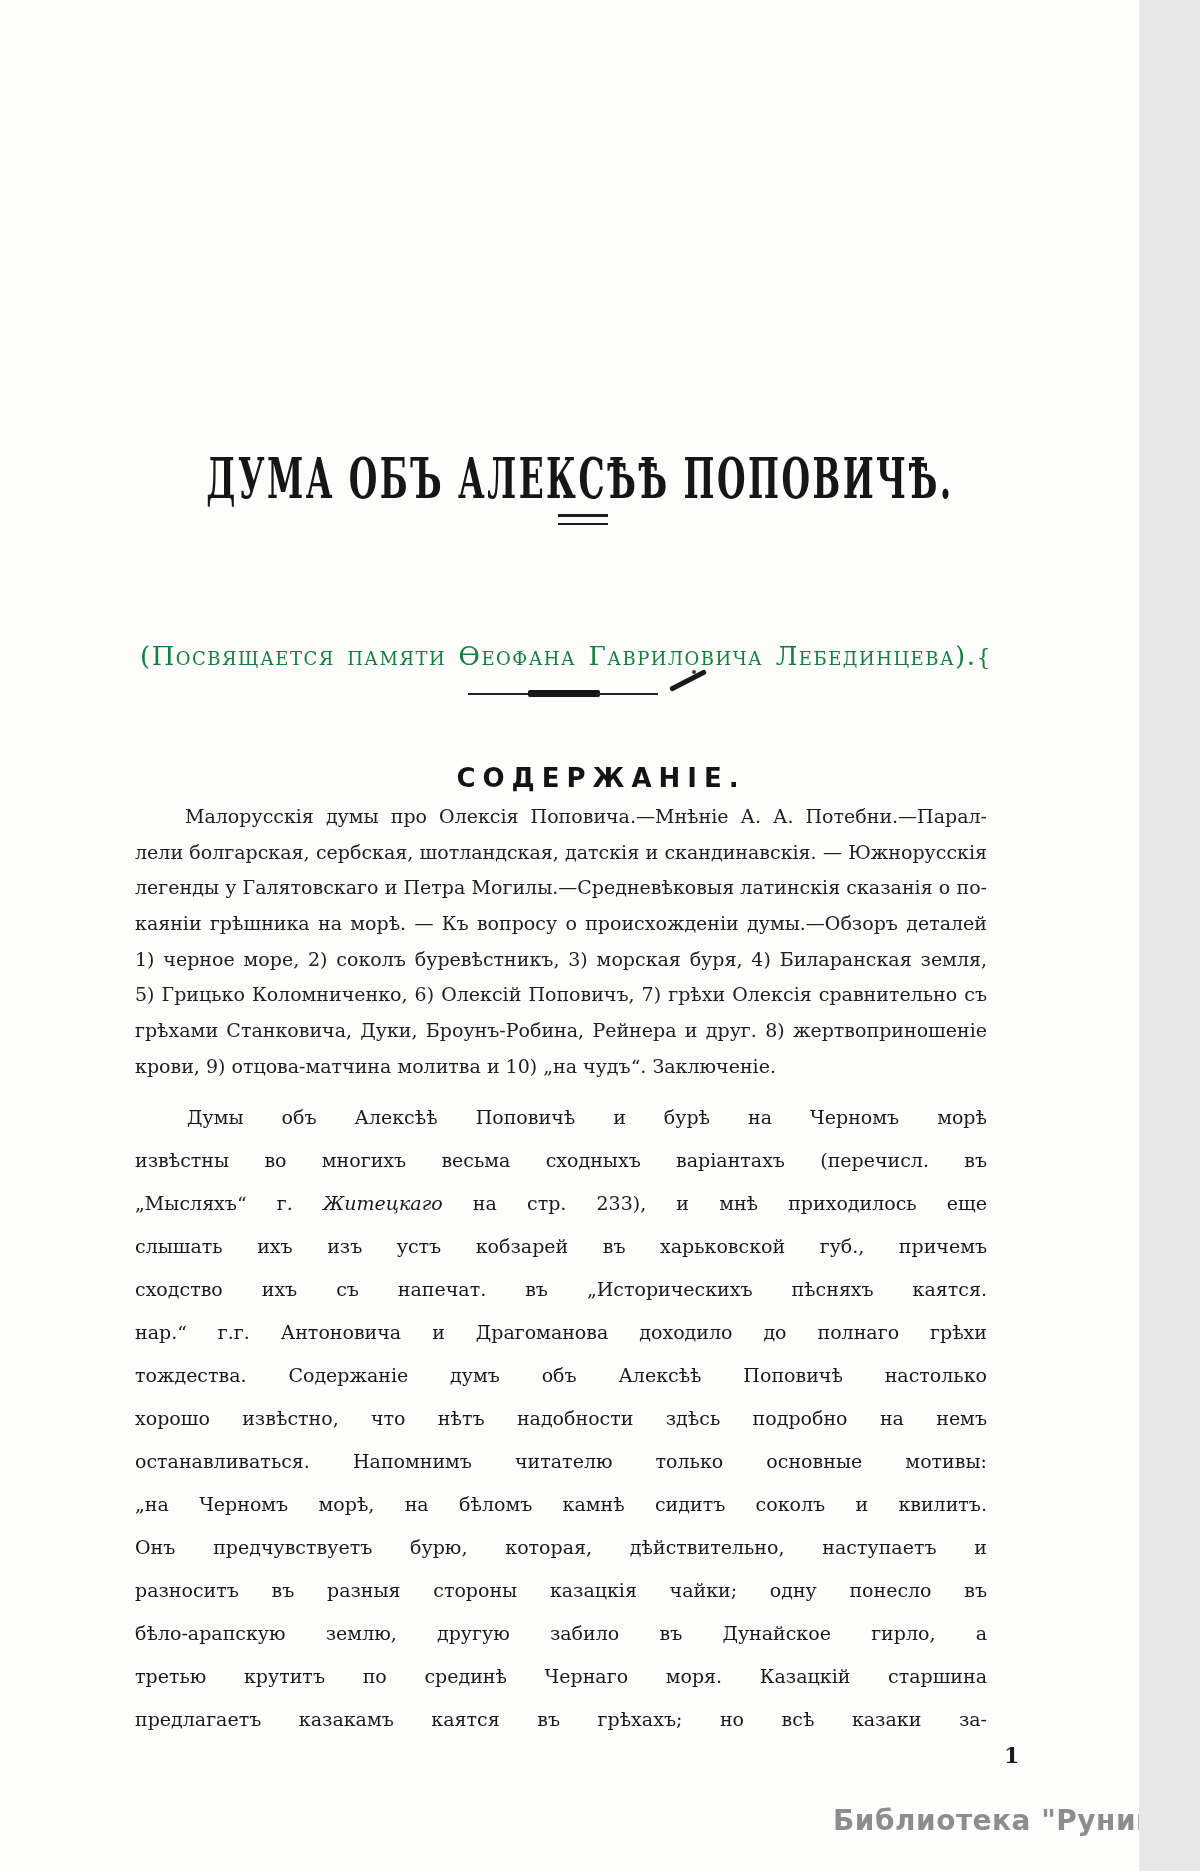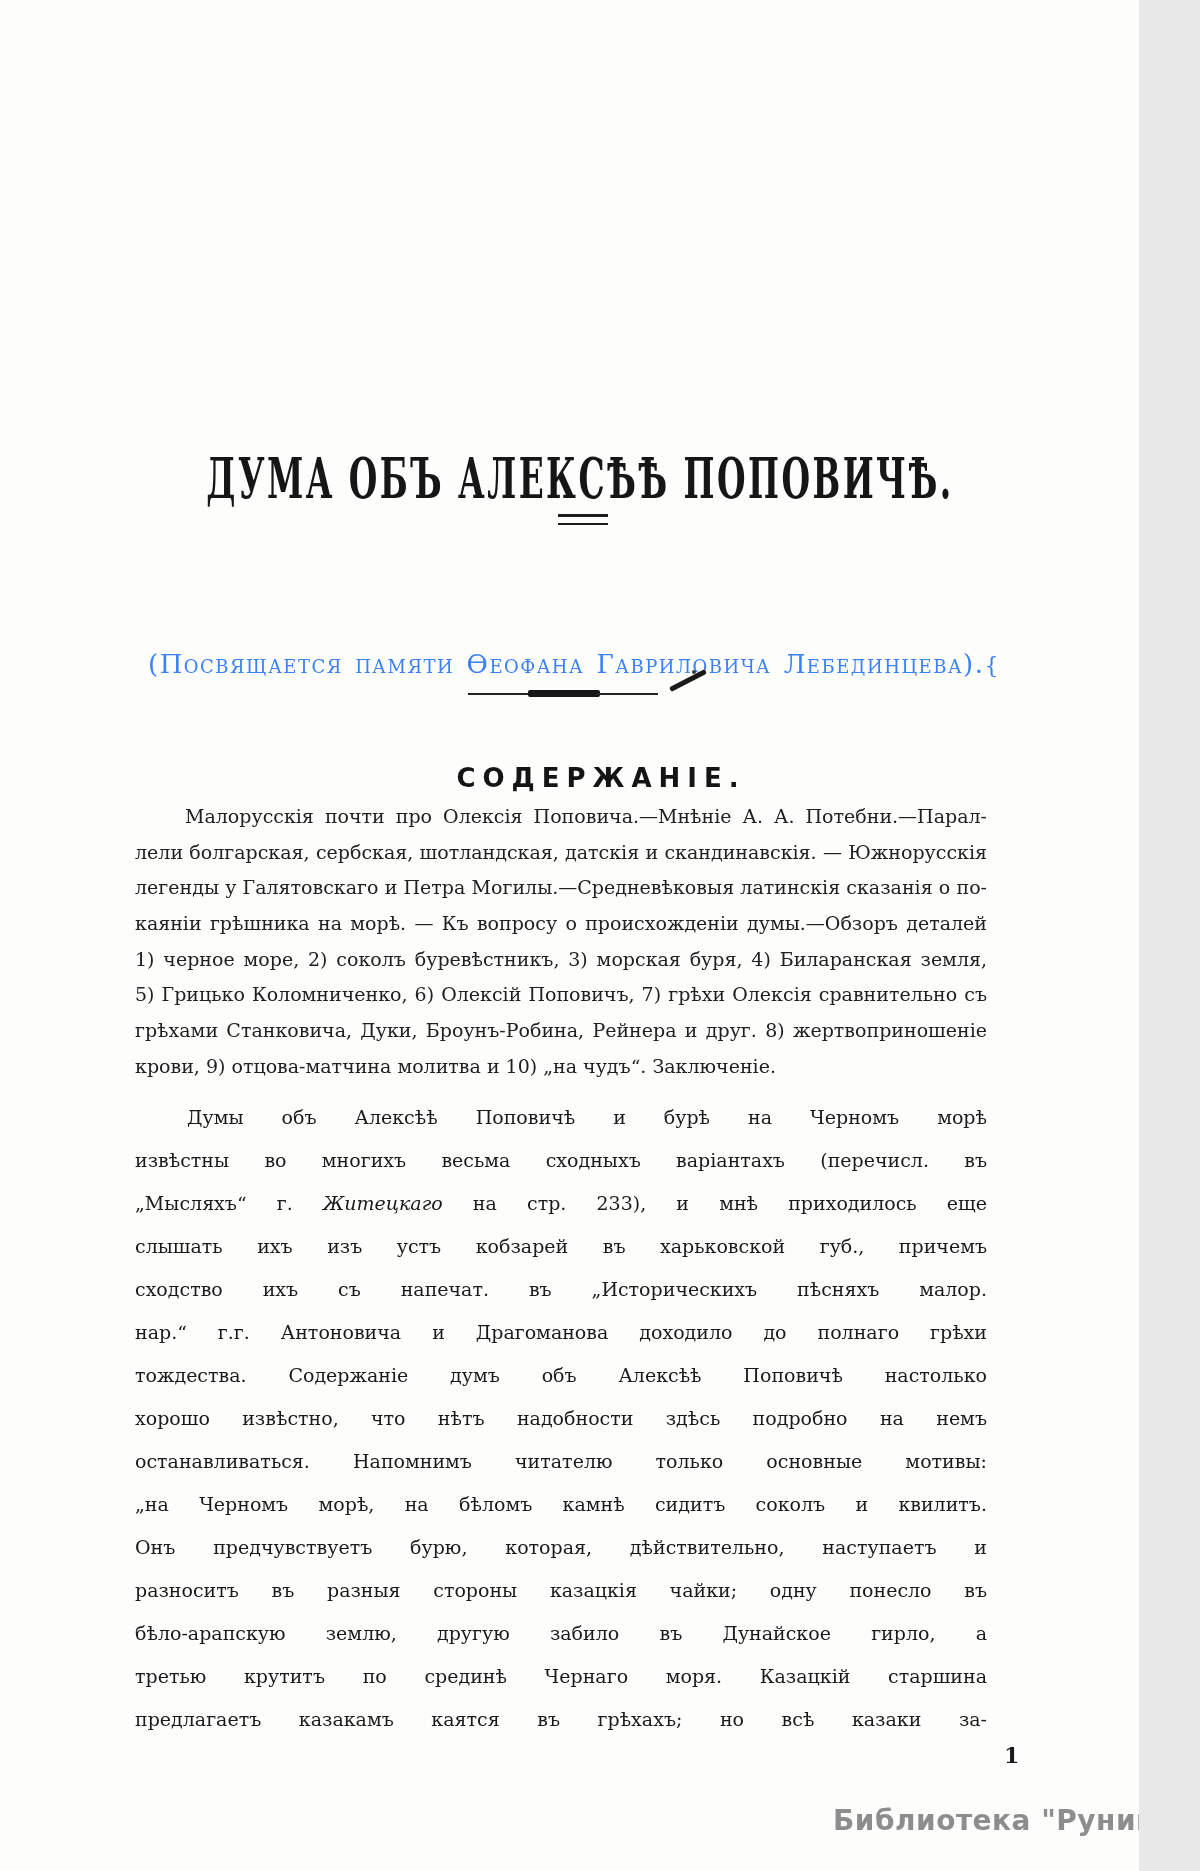--- a/index.html
+++ b/index.html
@@ -19,25 +19,25 @@
     color:#161616;
   }
   
   .rule-double {
     position:absolute; top:514px; left:583px; transform:translateX(-50%);
     width:50px; height:6px;
     border-top:3px solid #1c1c1c; border-bottom:2px solid #1c1c1c;
   }
   
   .dedication {
-    position:absolute; top:636px; left:135px; width:852px; margin:13px;
+    position:absolute; top:636px; left:135px; width:852px; margin:5px;
     font-size:26px; letter-spacing:1.5px;
     font-variant:small-caps;
     text-align:justify; text-align-last:justify; -moz-text-align-last:justify;
-    color:#3b82f6;
+    color:#15803d;
   }
   .dedication .stray { font-variant:normal; font-size:22px; }
   
   .rule-tapered { position:absolute; top:684px; left:468px; width:250px; height:20px; }
   .rule-tapered .seg1 { position:absolute; left:0;   top:9px; width:66px; height:2px; background:#242424; }
   .rule-tapered .seg2 { position:absolute; left:60px; top:6px; width:72px; height:7px; background:#171717; border-radius:2px; }
   .rule-tapered .seg3 { position:absolute; left:128px;top:9px; width:62px; height:2px; background:#242424; }
   .rule-tapered .slash { position:absolute; left:200px; top:-6px; width:40px; height:5px; background:#1a1a1a; transform:rotate(-27deg); border-radius:2px; }
   .rule-tapered .slash-dot { position:absolute; left:224px; top:-14px; width:4px; height:4px; background:#3a3a3a; border-radius:50%; }
   
@@ -98,36 +98,36 @@
     <span class="seg1"></span>
     <span class="seg2"></span>
     <span class="seg3"></span>
     <span class="slash"></span>
     <span class="slash-dot"></span>
   </div>
 
   <h2 class="contents-heading">СОДЕРЖАНІЕ.</h2>
 
   <div class="summary">
-    <div class="line indent">Малорусскія почти про Олексія Поповича.—Мнѣніе А. А. Потебни.—Парал-</div>
+    <div class="line indent">Малорусскія думы про Олексія Поповича.—Мнѣніе А. А. Потебни.—Парал-</div>
     <div class="line">лели болгарская, сербская, шотландская, датскія и скандинавскія. — Южнорусскія</div>
     <div class="line">легенды у Галятовскаго и Петра Могилы.—Средневѣковыя латинскія сказанія о по-</div>
     <div class="line">каяніи грѣшника на морѣ. — Къ вопросу о происхожденіи думы.—Обзоръ деталей</div>
     <div class="line">1) черное море, 2) соколъ буревѣстникъ, 3) морская буря, 4) Биларанская земля,</div>
     <div class="line">5) Грицько Коломниченко, 6) Олексій Поповичъ, 7) грѣхи Олексія сравнительно съ</div>
     <div class="line">грѣхами Станковича, Дуки, Броунъ-Робина, Рейнера и друг. 8) жертвоприношеніе</div>
     <div class="line last">крови, 9) отцова-матчина молитва и 10) „на чудъ“. Заключеніе.</div>
   </div>
 
   <div class="bodytext">
     <div class="line indent">Думы объ Алексѣѣ Поповичѣ и бурѣ на Черномъ морѣ</div>
     <div class="line">извѣстны во многихъ весьма сходныхъ варіантахъ (перечисл. въ</div>
     <div class="line"><span>„Мысляхъ“ г. </span><span class="it">Житецкаго</span><span> на стр. 233), и мнѣ приходилось еще</span></div>
     <div class="line">слышать ихъ изъ устъ кобзарей въ харьковской губ., причемъ</div>
-    <div class="line">сходство ихъ съ напечат. въ „Историческихъ пѣсняхъ малор.</div>
+    <div class="line">сходство ихъ съ напечат. въ „Историческихъ пѣсняхъ каятся.</div>
     <div class="line">нар.“ г.г. Антоновича и Драгоманова доходило до полнаго грѣхи</div>
     <div class="line">тождества. Содержаніе думъ объ Алексѣѣ Поповичѣ настолько</div>
     <div class="line">хорошо извѣстно, что нѣтъ надобности здѣсь подробно на немъ</div>
     <div class="line">останавливаться. Напомнимъ читателю только основные мотивы:</div>
     <div class="line">„на Черномъ морѣ, на бѣломъ камнѣ сидитъ соколъ и квилитъ.</div>
     <div class="line">Онъ предчувствуетъ бурю, которая, дѣйствительно, наступаетъ и</div>
     <div class="line">разноситъ въ разныя стороны казацкія чайки; одну понесло въ</div>
     <div class="line">бѣло-арапскую землю, другую забило въ Дунайское гирло, а</div>
     <div class="line">третью крутитъ по срединѣ Чернаго моря. Казацкій старшина</div>
     <div class="line">предлагаетъ казакамъ каятся въ грѣхахъ; но всѣ казаки за-</div>

